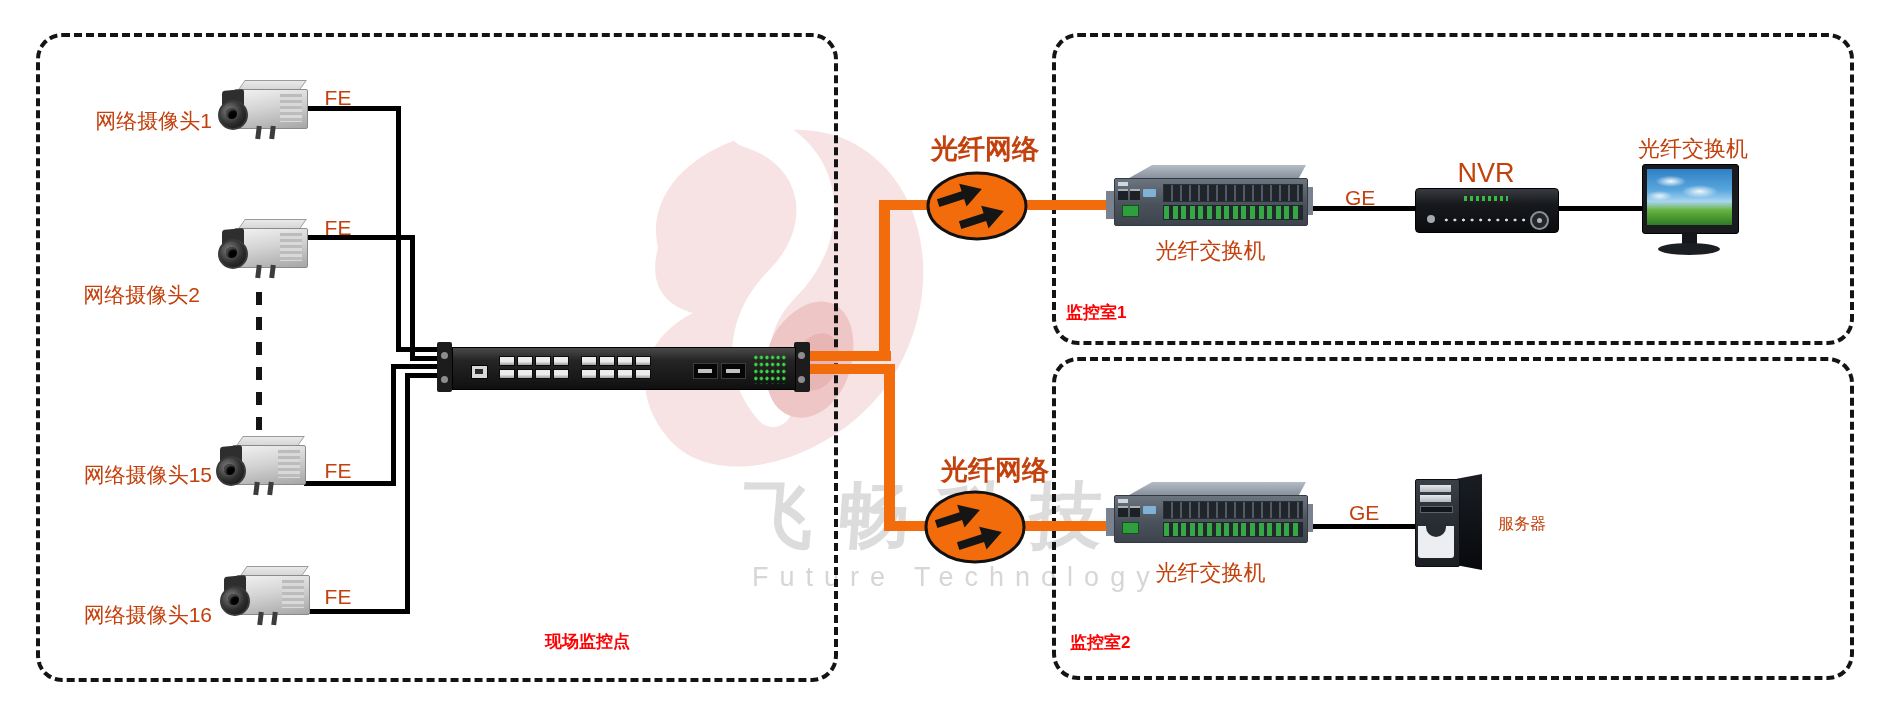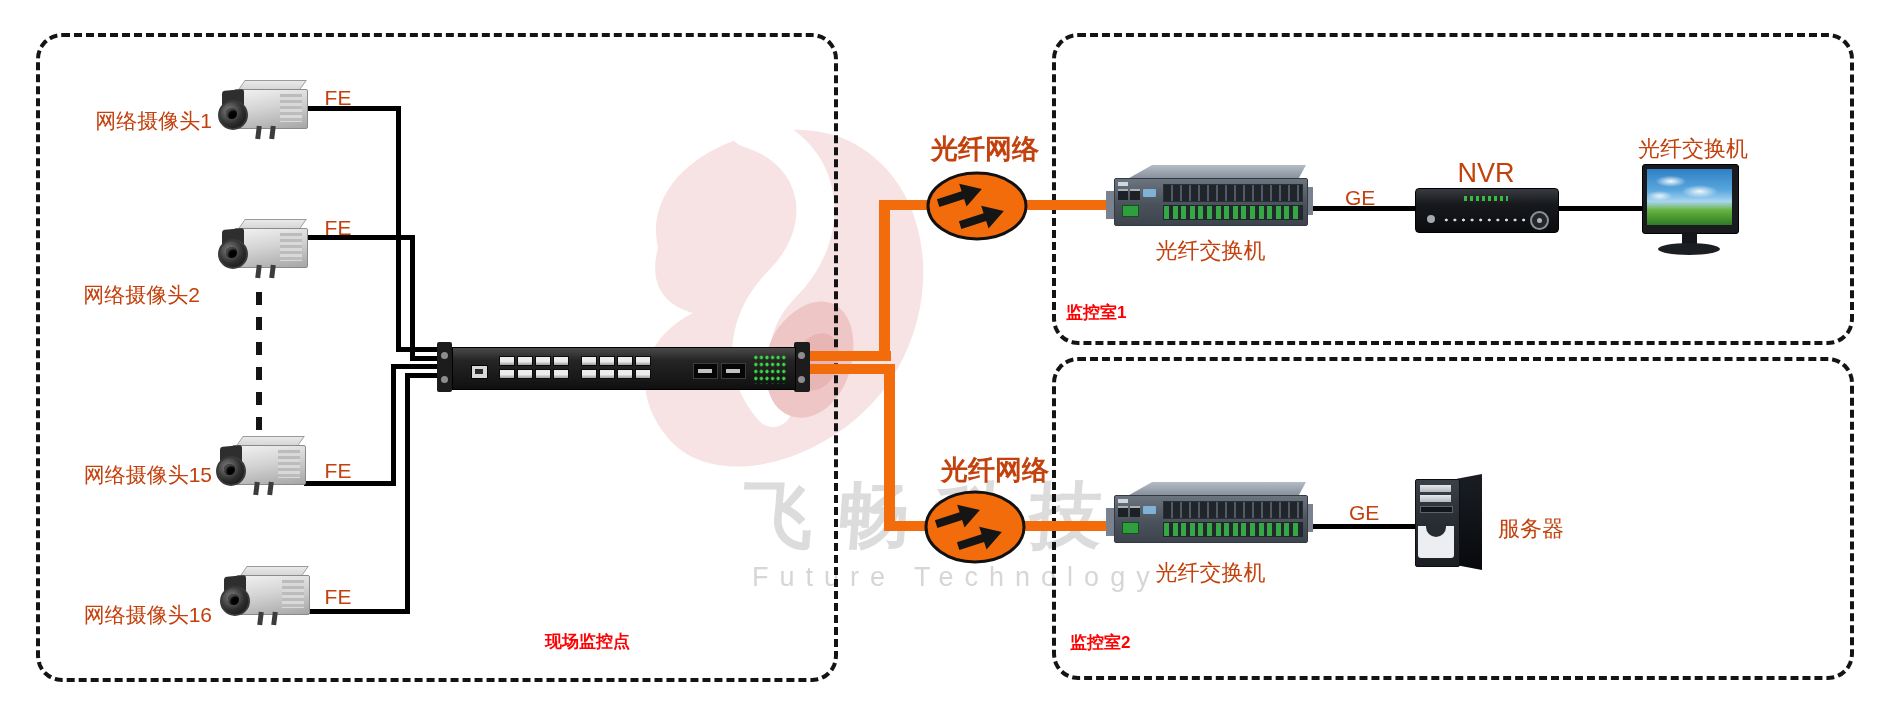--- a/index.html
+++ b/index.html
@@ -311,15 +311,15 @@
   <div class="cable" style="left:1308px;top:524px;width:110px;height:5px;"></div>
 
   <div class="srv">
     <div class="side"></div>
       <div class="front"></div>
     <div class="bay" style="top:11px;"></div>
       <div class="bay" style="top:21px;"></div>
     <div class="slot"></div>
       <div class="white"></div>
   </div>
-  <div class="lbl" style="left:1498px;top:514px;font-size:22px;">服务器</div>
+  <div class="lbl" style="left:1498px;top:514px;font-size:16px;">服务器</div>
 
 </div>
 
 </body></html>

